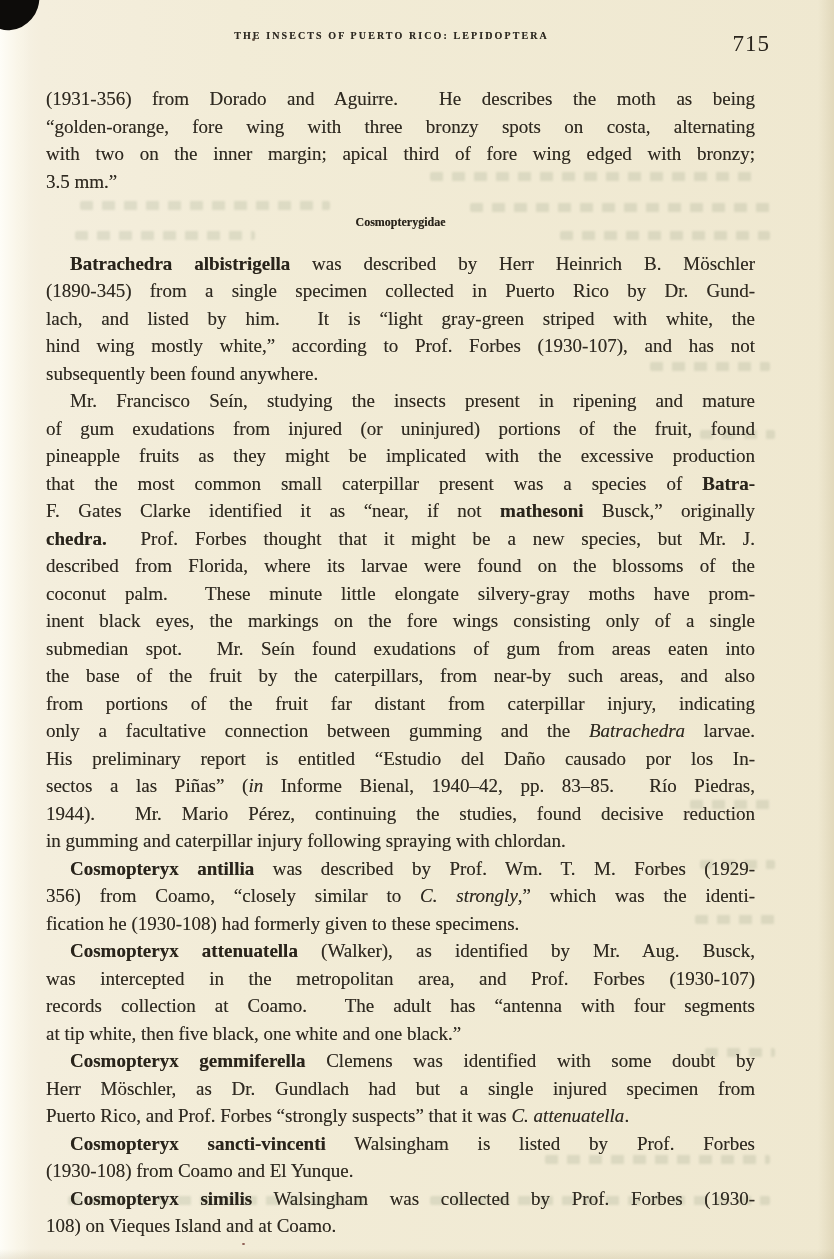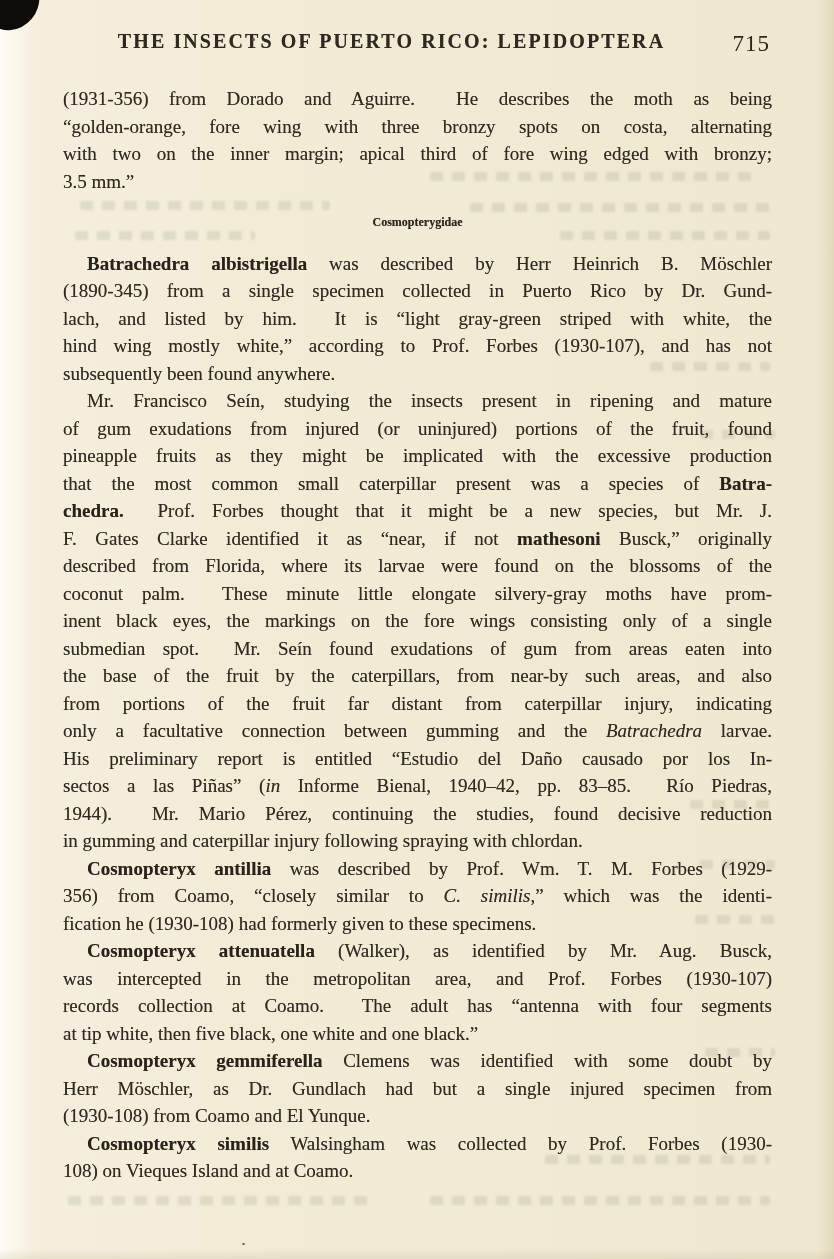--- a/index.html
+++ b/index.html
@@ -21,29 +21,29 @@
     background:linear-gradient(270deg,rgba(176,160,116,.22),rgba(176,160,116,0));}
   .edge-bottom{position:absolute;left:0;bottom:0;width:100%;height:10px;
     background:linear-gradient(0deg,rgba(170,155,115,.18),rgba(170,155,115,0));}
   .corner-black{
     position:absolute;left:-16px;top:-18px;width:56px;height:48px;background:#0d0c0a;
     border-radius:0 0 62% 46% / 0 0 74% 58%;transform:rotate(-4deg);
   }
   .running-head{position:absolute;top:30px;left:63px;width:709px;}
   .head-title{
     display:block;text-align:center;padding-right:52px;
-    font-weight:700;font-size:20px;letter-spacing:2.1px;color:#2e2a22;
+    font-weight:700;font-size:10px;letter-spacing:2.1px;color:#2e2a22;
     text-shadow:0 0 .4px rgba(46,42,34,.55);
   }
   .page-num{
     position:absolute;right:2px;top:-8px;
     font-size:23px;letter-spacing:1px;color:#2b261e;margin-top:9px;
   }
   .text-block{
-    position:absolute;top:85px;left:63px;width:709px;
+    position:absolute;top:85px;left:46px;width:709px;
     font-size:19px;text-shadow:0 0 .4px rgba(47,42,33,.5);
   }
   .line{
     line-height:27.5px;height:27.5px;
     text-align:justify;text-align-last:justify;white-space:pre-wrap;
   }
   .line.last{text-align-last:left;}
   .line.indent{padding-left:24px;}
   .b{font-weight:700;color:#29241b;}
   .i{font-style:italic;}
@@ -103,50 +103,52 @@
         <div class="line"><span>(1890-345) from a single specimen collected in Puerto Rico by Dr. Gund-</span></div>
         <div class="line"><span>lach, and listed by him.  It is “light gray-green striped with white, the</span></div>
         <div class="line"><span>hind wing mostly white,” according to Prof. Forbes (1930-107), and has not</span></div>
         <div class="line last"><span>subsequently been found anywhere.</span></div>
       </div>
       <div class="para">
         <div class="line indent"><span>Mr. Francisco Seín, studying the insects present in ripening and mature</span></div>
         <div class="line"><span>of gum exudations from injured (or uninjured) portions of the fruit, found</span></div>
         <div class="line"><span>pineapple fruits as they might be implicated with the excessive production</span></div>
         <div class="line"><span>that the most common small caterpillar present was a species of </span><span class="b">Batra-</span></div>
+        <div class="line"><span>F. Gates Clarke identified it as “near, if not </span><span class="b">mathesoni</span><span> Busck,” originally</span></div>
         <div class="line"><span class="b">chedra.</span><span>  Prof. Forbes thought that it might be a new species, but Mr. J.</span></div>
-        <div class="line"><span>F. Gates Clarke identified it as “near, if not </span><span class="b">mathesoni</span><span> Busck,” originally</span></div>
         <div class="line"><span>described from Florida, where its larvae were found on the blossoms of the</span></div>
         <div class="line"><span>coconut palm.  These minute little elongate silvery-gray moths have prom-</span></div>
         <div class="line"><span>inent black eyes, the markings on the fore wings consisting only of a single</span></div>
         <div class="line"><span>submedian spot.  Mr. Seín found exudations of gum from areas eaten into</span></div>
         <div class="line"><span>the base of the fruit by the caterpillars, from near-by such areas, and also</span></div>
         <div class="line"><span>from portions of the fruit far distant from caterpillar injury, indicating</span></div>
         <div class="line"><span>only a facultative connection between gumming and the </span><span class="i">Batrachedra</span><span> larvae.</span></div>
         <div class="line"><span>His preliminary report is entitled “Estudio del Daño causado por los In-</span></div>
         <div class="line"><span>sectos a las Piñas” (</span><span class="i">in</span><span> Informe Bienal, 1940–42, pp. 83–85.  Río Piedras,</span></div>
         <div class="line"><span>1944).  Mr. Mario Pérez, continuing the studies, found decisive reduction</span></div>
         <div class="line last"><span>in gumming and caterpillar injury following spraying with chlordan.</span></div>
       </div>
       <div class="para">
         <div class="line indent"><span class="b">Cosmopteryx antillia</span><span> was described by Prof. Wm. T. M. Forbes (1929-</span></div>
-        <div class="line"><span>356) from Coamo, “closely similar to </span><span class="i">C. similis</span><span>,” which was the identi-</span></div>
+        <div class="line"><span>356) from Coamo, “closely similar to </span><span class="i">C. strongly</span><span>,” which was the identi-</span></div>
         <div class="line last"><span>fication he (1930-108) had formerly given to these specimens.</span></div>
       </div>
       <div class="para">
         <div class="line indent"><span class="b">Cosmopteryx attenuatella</span><span> (Walker), as identified by Mr. Aug. Busck,</span></div>
         <div class="line"><span>was intercepted in the metropolitan area, and Prof. Forbes (1930-107)</span></div>
         <div class="line"><span>records collection at Coamo.  The adult has “antenna with four segments</span></div>
         <div class="line last"><span>at tip white, then five black, one white and one black.”</span></div>
       </div>
       <div class="para">
         <div class="line indent"><span class="b">Cosmopteryx gemmiferella</span><span> Clemens was identified with some doubt by</span></div>
         <div class="line"><span>Herr Möschler, as Dr. Gundlach had but a single injured specimen from</span></div>
+        <div class="line last"><span>Puerto Rico, and Prof. Forbes “strongly suspects” that it was </span><span class="i">C. attenuatella</span><span>.</span></div>
       </div>
       <div class="para">
+        <div class="line indent"><span class="b">Cosmopteryx sancti-vincenti</span><span> Walsingham is listed by Prof. Forbes</span></div>
         <div class="line last"><span>(1930-108) from Coamo and El Yunque.</span></div>
       </div>
       <div class="para">
         <div class="line indent"><span class="b">Cosmopteryx similis</span><span> Walsingham was collected by Prof. Forbes (1930-</span></div>
         <div class="line last"><span>108) on Vieques Island and at Coamo.</span></div>
       </div>
     </div>
 
   <div class="speck s1"></div>
   <div class="speck s2"></div>

